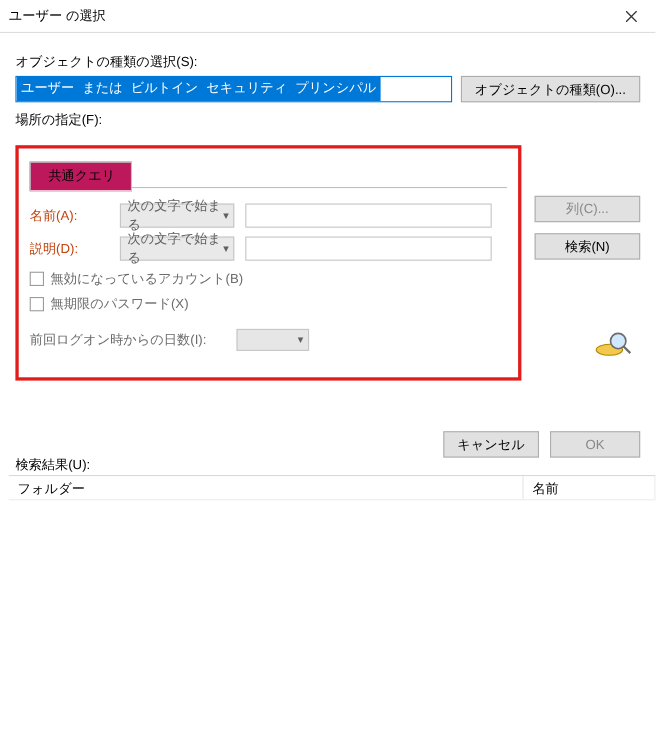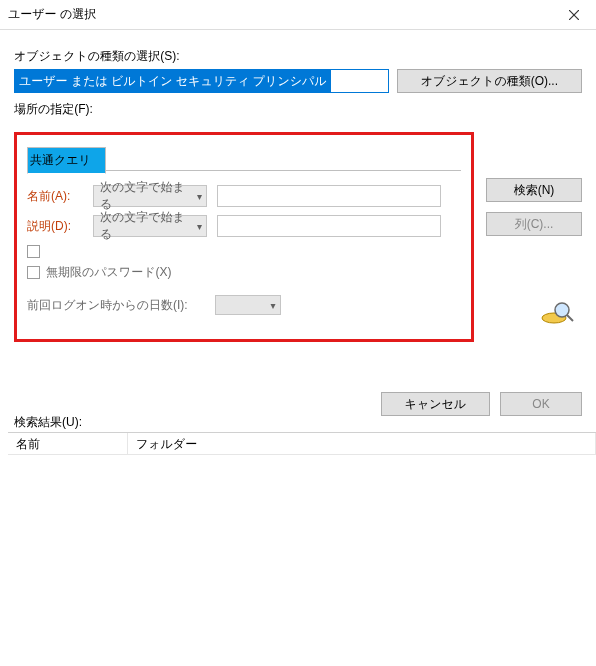--- a/index.html
+++ b/index.html
@@ -38,29 +38,30 @@
     padding: 0;
     display: flex;
     align-items: center;
     overflow: hidden;
   }
   .obj-type-input .sel {
     background: #0078d7;
     color: #fff;
     padding: 2px 4px;
     line-height: 18px;
+    font-family: Liberation Mono, monospace;
   }
   .btn {
     min-width: 110px;
     height: 24px;
     background: #e1e1e1;
     border: 1px solid #adadad;
     font-size: 12px;
     font-family: inherit;
-    padding: 0 23px;
+    padding: 0 12px;
   }
   .btn.disabled { color: #888; }
   .loc-input {
     flex: 1;
     border: 1px solid #7a7a7a;
     height: 24px;
     padding: 0;
     display: flex;
     align-items: center;
   }
@@ -78,49 +79,50 @@
     width: 460px;
   }
   .tabstrip {
     position: relative;
     height: 24px;
     margin-bottom: 14px;
   }
   .tab {
     position: absolute;
     top: 0; left: 0;
-    background: #0ea5e9;
+    background: #be185d;
     border: 1px solid #bfbfbf;
     border-bottom: 1px solid #fff;
-    padding: 4px 14px 4px 2px;
+    padding: 4px 14px 4px 16px;
     font-size: 12px;
     z-index: 2;
   }
   .tabline {
     position: absolute;
     left: 0; right: 0; bottom: 0;
     border-bottom: 1px solid #bfbfbf;
     z-index: 1;
   }
 
   .form-row {
     display: flex;
     align-items: center;
     gap: 10px;
     margin: 8px 0;
   }
   .form-row .fl { width: 56px; color: #c2410c; }
   .combo {
-    width: 114px; height: 22px;
+    width: 104px; height: 22px;
     border: 1px solid #c5c5c5;
     background: #e9e9e9;
     display: flex; align-items: center;
     padding: 0 4px 0 6px;
     color: #606060;
     justify-content: space-between;
+    margin-left: 16px;
   }
   .combo .chev { font-size: 10px; color: #606060; }
   .txt {
     flex: 1;
     max-width: 224px;
     height: 22px;
     border: 1px solid #c5c5c5;
     background: #fff;
   }
 
@@ -236,54 +238,55 @@
       <div class="fl">説明(D):</div>
       <div class="combo">
         <span>次の文字で始まる</span>
         <span class="chev">▾</span>
       </div>
       <div class="txt"></div>
     </div>
 
     <div class="chk-row">
       <div class="chk"></div>
+      <span>無効になっているアカウント(B)</span>
     </div>
     <div class="chk-row">
       <div class="chk"></div>
       <span>無期限のパスワード(X)</span>
     </div>
 
     <div class="days-row">
       <span>前回ログオン時からの日数(I):</span>
       <div class="days-combo">
         <span class="chev">▾</span>
       </div>
     </div>
   </div>
 </div>
 
 <div class="right-col">
+  <button class="btn disabled">列(C)...</button>
   <button class="btn">検索(N)</button>
-  <button class="btn disabled">列(C)...</button>
 </div>
 
 <div class="magnifier">
   <svg width="34" height="26" viewBox="0 0 34 26">
     <ellipse cx="14" cy="18" rx="12" ry="5" fill="#f2c94c" stroke="#b38600" stroke-width="1"></ellipse>
     <circle cx="22" cy="10" r="7" fill="#cfe7ff" stroke="#6b6b6b" stroke-width="1.5"></circle>
     <line x1="27" y1="15" x2="33" y2="21" stroke="#6b6b6b" stroke-width="2"></line>
   </svg>
 </div>
 
 <div class="bottom-btns">
   <button class="btn">キャンセル</button>
   <button class="btn disabled">OK</button>
 </div>
 
 <div class="results-label">検索結果(U):</div>
 
 <div class="grid">
   <div class="grid-header">
+    <div class="gh folder">フォルダー</div>
     <div class="gh name">名前</div>
-    <div class="gh folder">フォルダー</div>
   </div>
   <div class="grid-body"></div>
 </div>
 
 </body></html>

